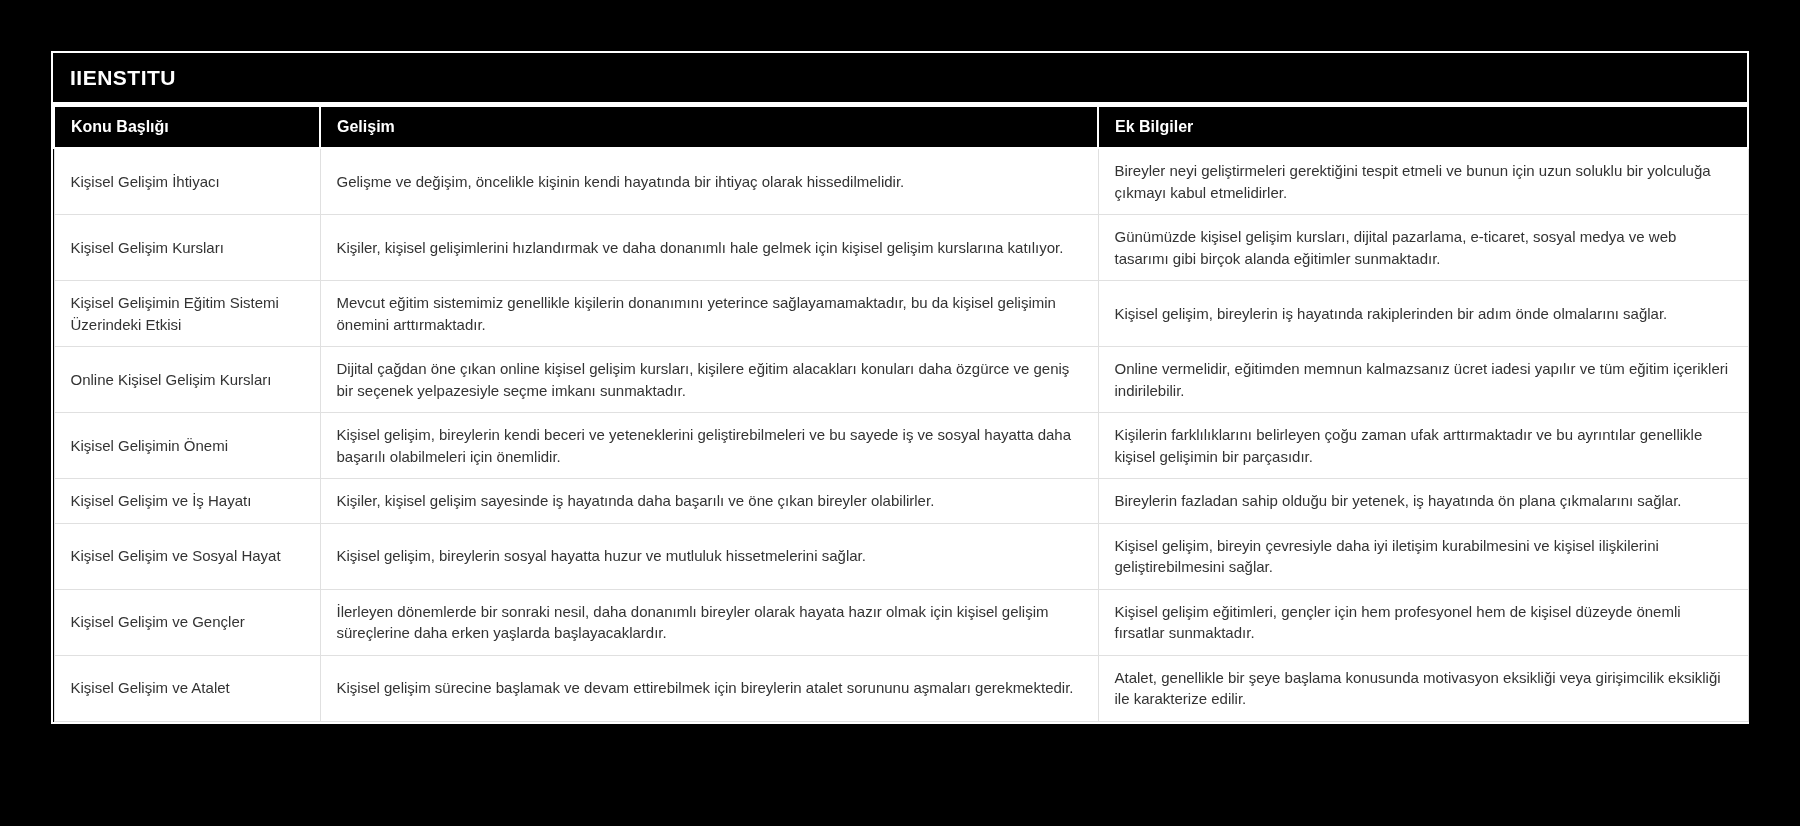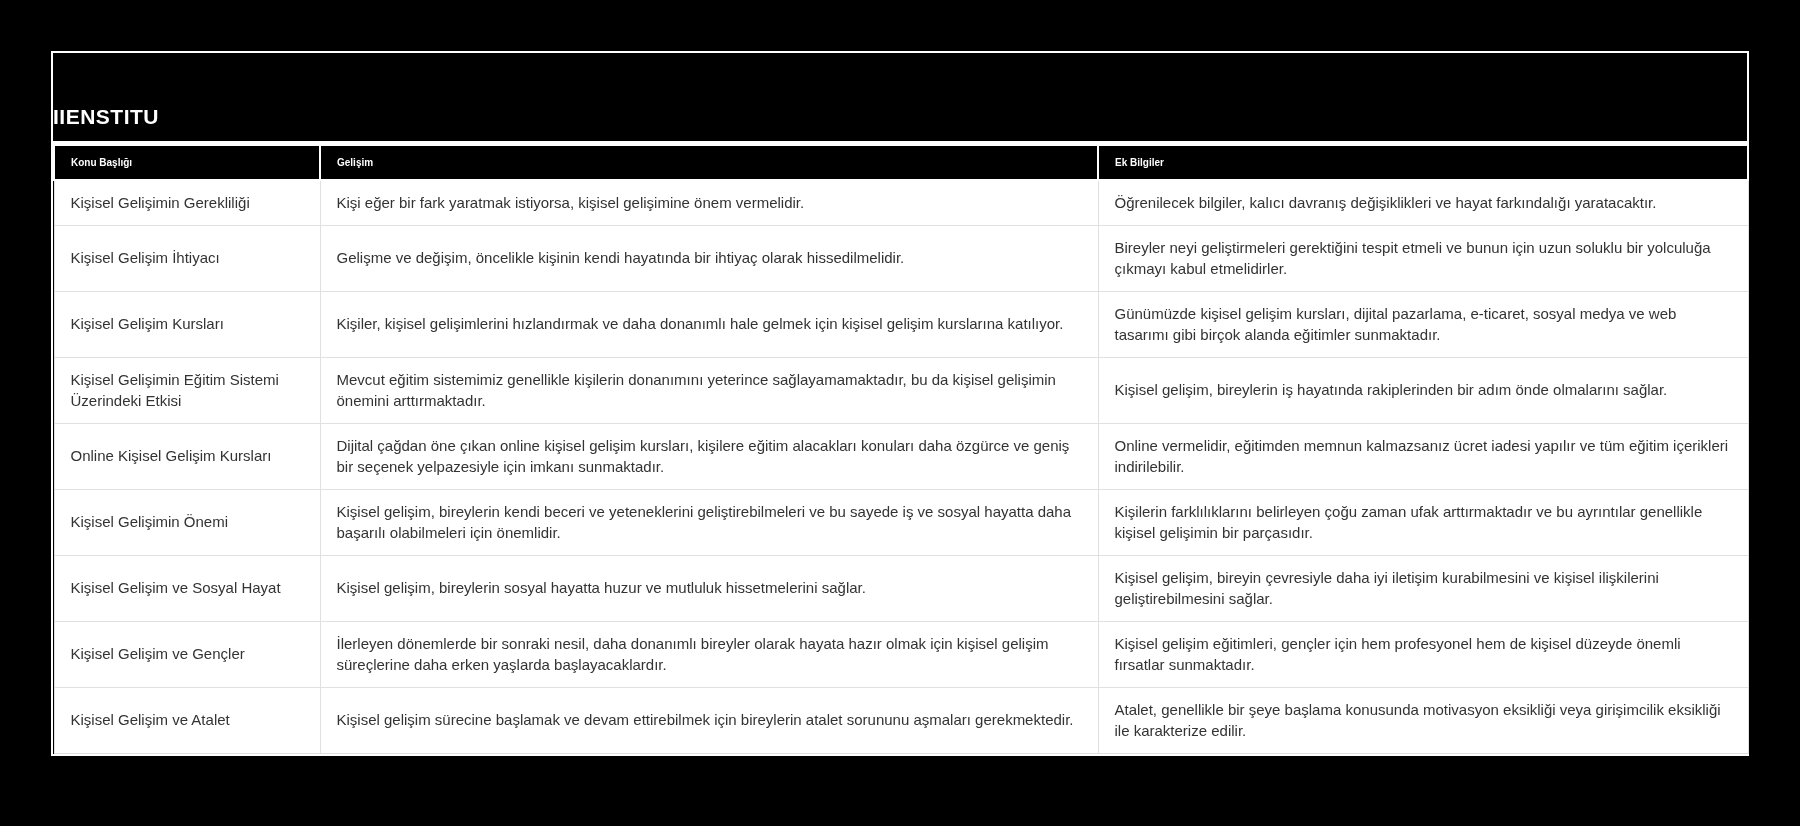--- a/index.html
+++ b/index.html
@@ -15,43 +15,42 @@
     left: 51px;
     top: 51px;
     width: 1698px;
     background: #000000;
     border: 2px solid #ffffff;
   }
   .titlebar {
     height: 52px;
     display: flex;
     align-items: center;
-    padding-left: 0;
+    padding-left: 17px;
     background: #000000;
     border-bottom: 3px solid #ffffff;
-    margin-top: 39px;
   }
   .titlebar .brand {
     color: #ffffff;
     font-size: 21px;
     font-weight: bold;
     letter-spacing: 0.5px;
   }
   table {
     width: 100%;
     border-collapse: collapse;
     table-layout: fixed;
   }
   col.c1 { width: 266px; }
   col.c2 { width: 778px; }
   col.c3 { width: 650px; }
   th {
     background: #000000;
     color: #ffffff;
-    font-size: 10px;
+    font-size: 16px;
     font-weight: bold;
     text-align: left;
     padding: 11px 16px;
     border: 2px solid #ffffff;
   }
   td {
     background: #ffffff;
     color: #333333;
     font-size: 15px;
     line-height: 21.5px;
@@ -77,48 +76,48 @@
       </colgroup>
     <thead>
       <tr>
         <th>Konu Başlığı</th>
         <th>Gelişim</th>
         <th>Ek Bilgiler</th>
       </tr>
     </thead>
     <tbody>
       <tr>
-        <td>Kişisel Gelişimin Gerekliliği</td>
-        <td>Kişi eğer bir fark yaratmak istiyorsa, kişisel gelişimine önem vermelidir.</td>
-        <td>Öğrenilecek bilgiler, kalıcı davranış değişiklikleri ve hayat farkındalığı yaratacaktır.</td>
-      </tr>
-      <tr>
         <td>Kişisel Gelişim İhtiyacı</td>
         <td>Gelişme ve değişim, öncelikle kişinin kendi hayatında bir ihtiyaç olarak hissedilmelidir.</td>
         <td>Bireyler neyi geliştirmeleri gerektiğini tespit etmeli ve bunun için uzun soluklu bir yolculuğa çıkmayı kabul etmelidirler.</td>
       </tr>
       <tr>
         <td>Kişisel Gelişim Kursları</td>
         <td>Kişiler, kişisel gelişimlerini hızlandırmak ve daha donanımlı hale gelmek için kişisel gelişim kurslarına katılıyor.</td>
         <td>Günümüzde kişisel gelişim kursları, dijital pazarlama, e-ticaret, sosyal medya ve web tasarımı gibi birçok alanda eğitimler sunmaktadır.</td>
       </tr>
       <tr>
         <td>Kişisel Gelişimin Eğitim Sistemi Üzerindeki Etkisi</td>
         <td>Mevcut eğitim sistemimiz genellikle kişilerin donanımını yeterince sağlayamamaktadır, bu da kişisel gelişimin önemini arttırmaktadır.</td>
         <td>Kişisel gelişim, bireylerin iş hayatında rakiplerinden bir adım önde olmalarını sağlar.</td>
       </tr>
       <tr>
         <td>Online Kişisel Gelişim Kursları</td>
-        <td>Dijital çağdan öne çıkan online kişisel gelişim kursları, kişilere eğitim alacakları konuları daha özgürce ve geniş bir seçenek yelpazesiyle için imkanı sunmaktadır.</td>
+        <td>Dijital çağdan öne çıkan online kişisel gelişim kursları, kişilere eğitim alacakları konuları daha özgürce ve geniş bir seçenek yelpazesiyle seçme imkanı sunmaktadır.</td>
         <td>Online vermelidir, eğitimden memnun kalmazsanız ücret iadesi yapılır ve tüm eğitim içerikleri indirilebilir.</td>
       </tr>
       <tr>
         <td>Kişisel Gelişimin Önemi</td>
         <td>Kişisel gelişim, bireylerin kendi beceri ve yeteneklerini geliştirebilmeleri ve bu sayede iş ve sosyal hayatta daha başarılı olabilmeleri için önemlidir.</td>
         <td>Kişilerin farklılıklarını belirleyen çoğu zaman ufak arttırmaktadır ve bu ayrıntılar genellikle kişisel gelişimin bir parçasıdır.</td>
+      </tr>
+      <tr>
+        <td>Kişisel Gelişim ve İş Hayatı</td>
+        <td>Kişiler, kişisel gelişim sayesinde iş hayatında daha başarılı ve öne çıkan bireyler olabilirler.</td>
+        <td>Bireylerin fazladan sahip olduğu bir yetenek, iş hayatında ön plana çıkmalarını sağlar.</td>
       </tr>
       <tr>
         <td>Kişisel Gelişim ve Sosyal Hayat</td>
         <td>Kişisel gelişim, bireylerin sosyal hayatta huzur ve mutluluk hissetmelerini sağlar.</td>
         <td>Kişisel gelişim, bireyin çevresiyle daha iyi iletişim kurabilmesini ve kişisel ilişkilerini geliştirebilmesini sağlar.</td>
       </tr>
       <tr>
         <td>Kişisel Gelişim ve Gençler</td>
         <td>İlerleyen dönemlerde bir sonraki nesil, daha donanımlı bireyler olarak hayata hazır olmak için kişisel gelişim süreçlerine daha erken yaşlarda başlayacaklardır.</td>
         <td>Kişisel gelişim eğitimleri, gençler için hem profesyonel hem de kişisel düzeyde önemli fırsatlar sunmaktadır.</td>

